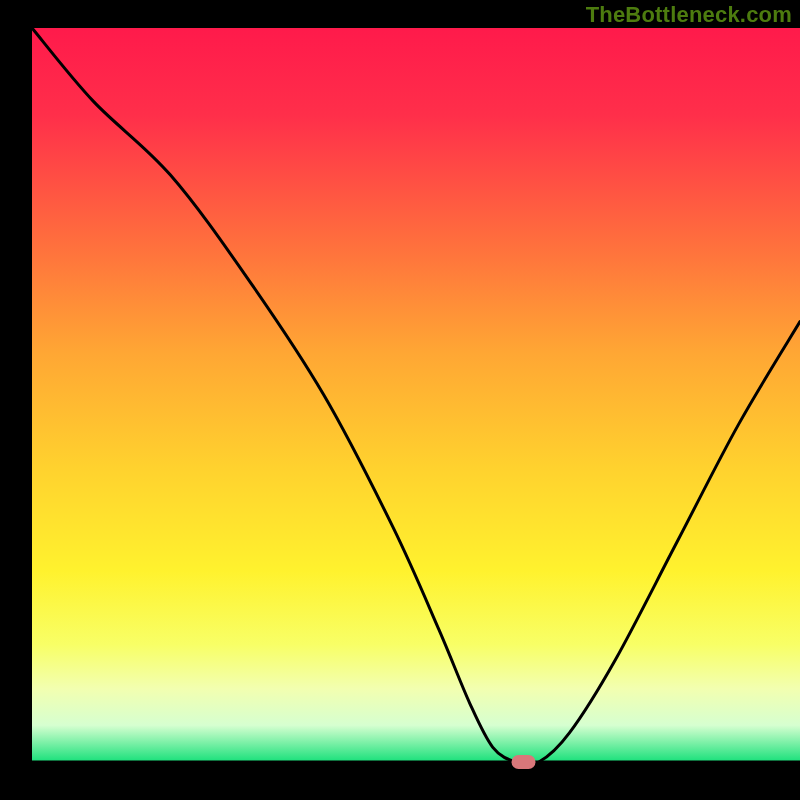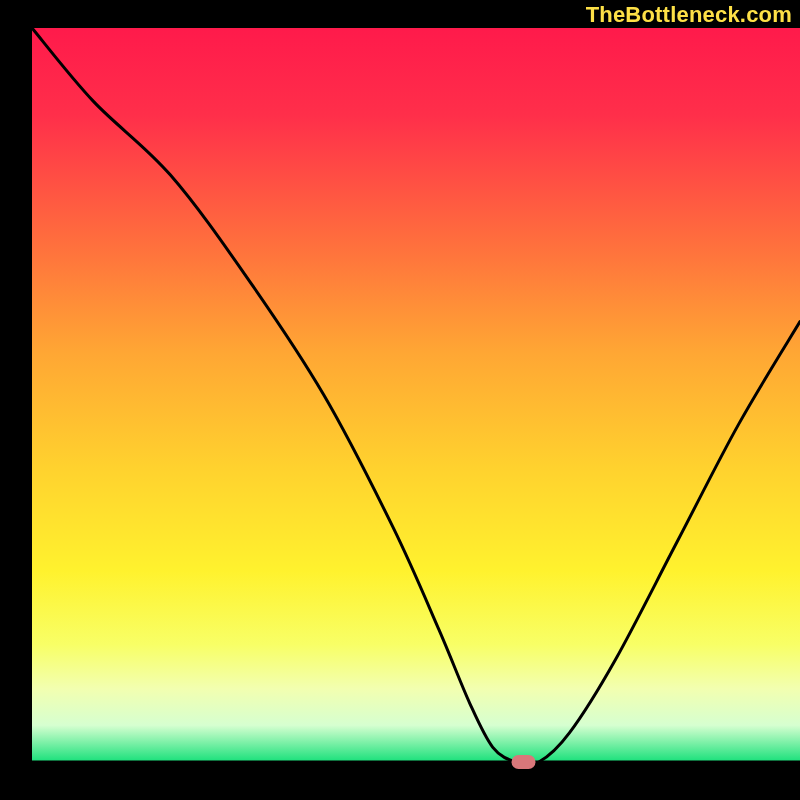--- a/index.html
+++ b/index.html
@@ -15,21 +15,21 @@
     width: 800px;
     height: 800px;
   }
   .watermark {
     position: absolute;
     top: 2px;
     right: 8px;
     font-family: Arial, Helvetica, sans-serif;
     font-size: 22px;
     font-weight: bold;
-    color: #fde047;
+    color: #4d7c0f;
     letter-spacing: 0.2px;
   }
   svg {
     position: absolute;
     left: 0;
     top: 0;
   }
 </style>
 </head>
 <body>

